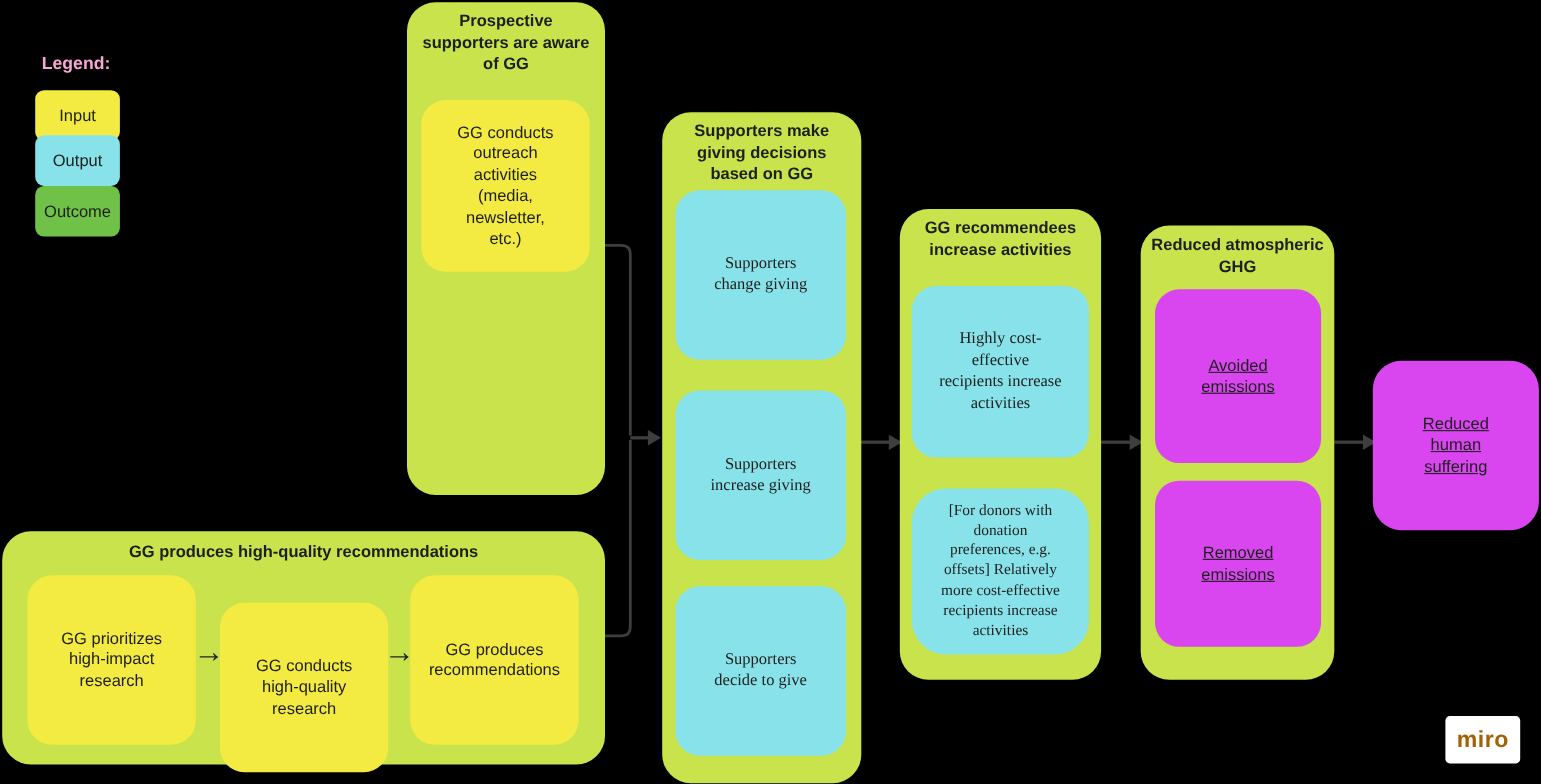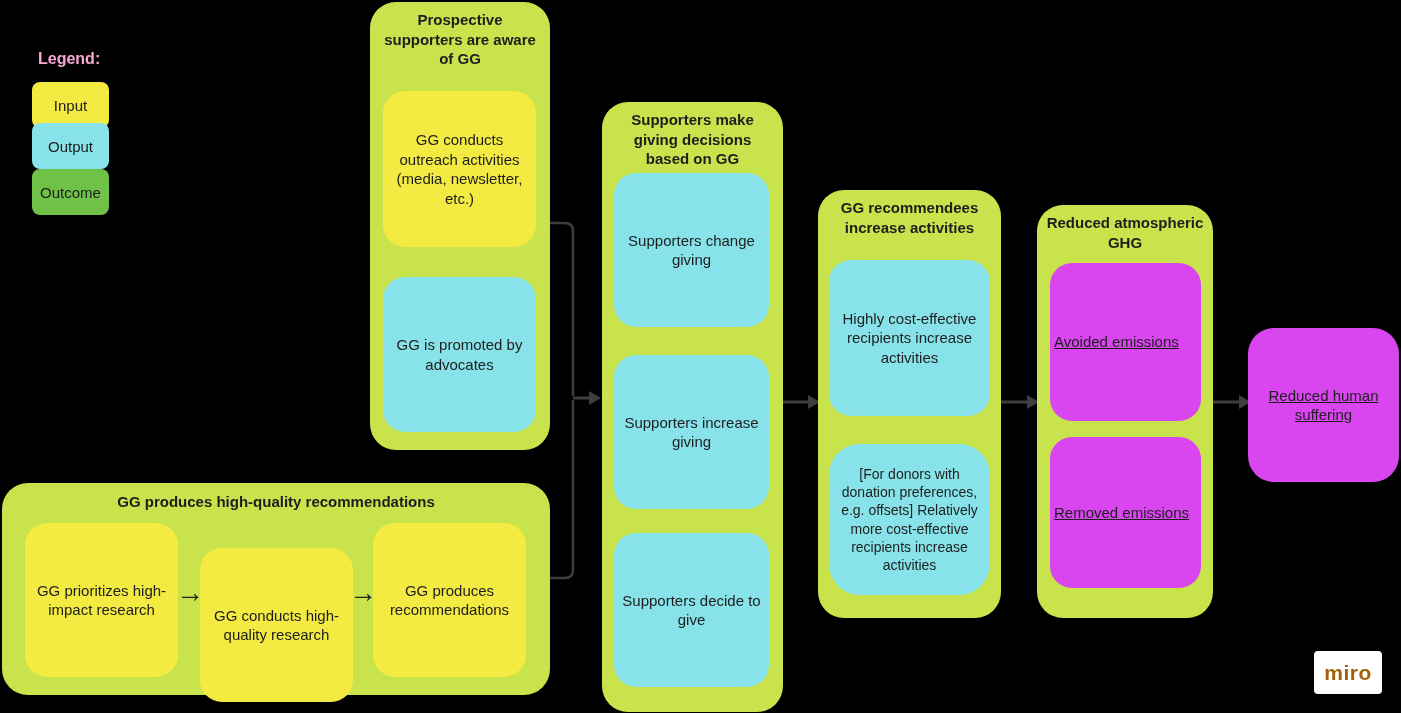--- a/index.html
+++ b/index.html
@@ -38,27 +38,27 @@
   .group-title {
     position: absolute;
     left: 8px; right: 8px;
     text-align: center;
     font-size: 15px; font-weight: bold;
     line-height: 1.3;
   }
   .node {
     position: absolute;
     border-radius: 22px;
-    display: flex; align-items: center; 
+    display: flex; align-items: center; justify-content: center;
     text-align: center;
     font-size: 15px; line-height: 1.3;
-    padding: 8px 4px;
+    padding: 8px 24px;
   }
   .node-input   { background: #f3eb41; }
-  .node-output  { background: #87e3e9; }
+  .node-output  { background: #87e3e9; font-family: Liberation Serif, serif; }
   .node-outcome { background: #d946ef; text-decoration: underline; }
 
   #group-awareness   { left: 370px; top: 2px;   width: 180px; height: 448px; }
   #group-research    { left: 2px;   top: 483px; width: 548px; height: 212px; }
   #group-decisions   { left: 602px; top: 102px; width: 181px; height: 610px; }
   #group-recommendees{ left: 818px; top: 190px; width: 183px; height: 428px; }
   #group-ghg         { left: 1037px;top: 205px; width: 176px; height: 413px; }
 
   
   #aw-box1 { left: 13px; top: 89px;  width: 153px; height: 156px; }
@@ -148,23 +148,20 @@
       <polygon points="1027,395 1039,402 1027,409"></polygon>
       <polygon points="1239,395 1251,402 1239,409"></polygon>
     </g>
   </svg>
 
   <div id="group-awareness" class="abs group">
     <div class="group-title title-pad">Prospective supporters are aware of GG</div>
     <div id="aw-box1" class="node node-input">
       <span>GG conducts outreach activities (media, newsletter, etc.)</span>
     </div>
-    <div id="aw-box2" class="node node-output">
-      <span>GG is promoted by advocates</span>
-    </div>
   </div>
 
   <div id="group-research" class="abs group">
     <div id="rs-title" class="group-title">GG produces high-quality recommendations</div>
     <div id="rs-box1" class="node node-input">
       <span>GG prioritizes high-impact research</span>
     </div>
     <div id="rs-arrow1" class="mini-arrow">→</div>
     <div id="rs-box2" class="node node-input">
       <span>GG conducts high-quality research</span>

